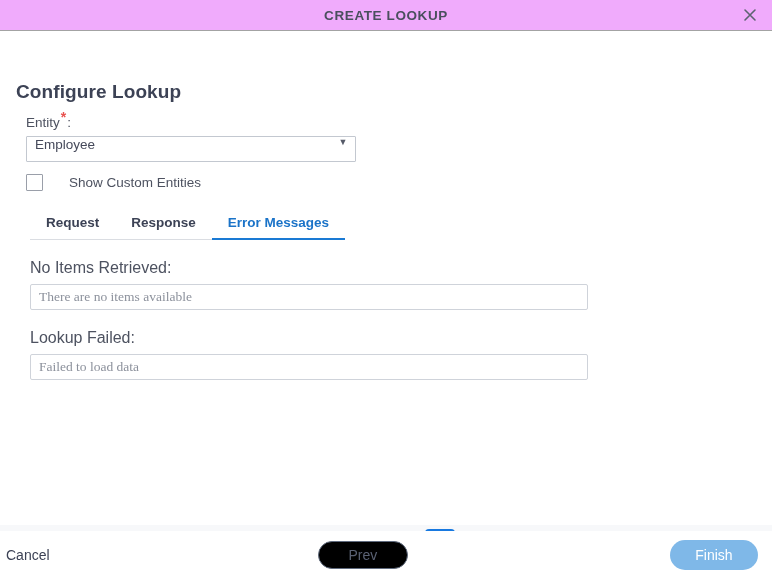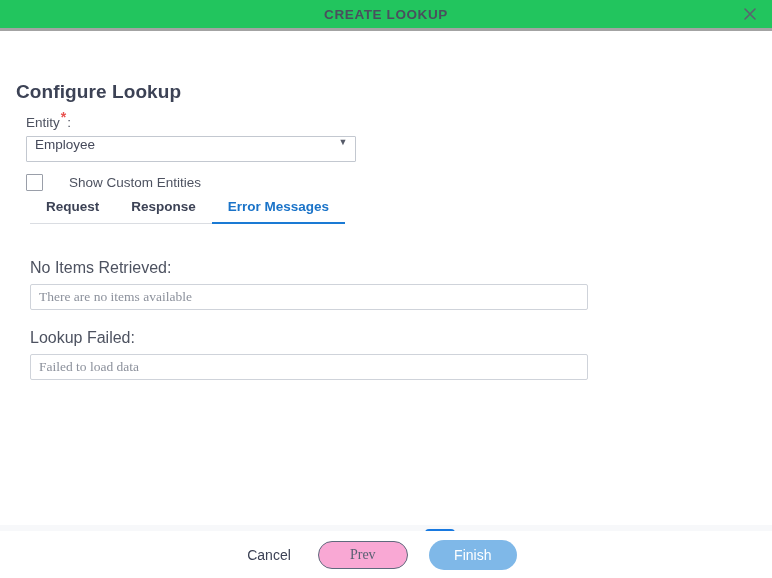--- a/index.html
+++ b/index.html
@@ -20,22 +20,22 @@
     height: 578px;
     background: #ffffff;
     display: flex;
     flex-direction: column;
   }
 
   
   .titlebar {
     position: relative;
     height: 31px;
-    background: #22c55e;
-    border-bottom: 3px solid #a3a3a3;
+    background: #f0abfc;
+    border-bottom: 1px solid #a3a3a3;
     display: flex;
     align-items: center;
     justify-content: center;
     flex: 0 0 auto;
   }
   .titlebar-title {
     font-size: 13.5px;
     font-weight: bold;
     letter-spacing: 0.6px;
     color: #4a4f5e;
@@ -142,21 +142,21 @@
   .checkbox-label {
     font-size: 13.5px;
     color: #4d5260;
     cursor: pointer;
   }
 
   
   .tabs {
     position: absolute;
     left: 30px;
-    top: 164px;
+    top: 180px;
     width: 306px;
     display: flex;
     align-items: flex-end;
     border-bottom: 1px solid #dadde2;
   }
   .tab {
     padding: 4px 16px 9px 16px;
     font-size: 13.5px;
     font-weight: bold;
     color: #3c4255;
@@ -238,43 +238,43 @@
   
   .footer {
     position: absolute;
     left: 0;
     right: 0;
     bottom: 0;
     height: 47px;
     background: #ffffff;
     display: flex;
     align-items: center;
-    justify-content: center;
+    justify-content: space-between;
     padding-right: 14px;
-    gap: 21px;
+    gap: 14px;
   }
   .btn-cancel {
     font-size: 14px;
     color: #3c4255;
     background: none;
     border: none;
     padding: 6px 6px;
     cursor: pointer;
     font-family: inherit;
   }
   .btn-prev {
     font-size: 14px;
     color: #5a6173;
-    background: #f9a8d4;
+    background: #000000;
     border: 1px solid #5f6a7d;
     border-radius: 16px;
     width: 90px;
     height: 28px;
     cursor: pointer;
-    font-family: Liberation Serif, serif;
+    font-family: Liberation Sans, sans-serif;
   }
   .btn-finish {
     font-size: 14px;
     color: #ffffff;
     background: #7fb8e8;
     border: none;
     border-radius: 16px;
     width: 88px;
     height: 30px;
     cursor: pointer;

